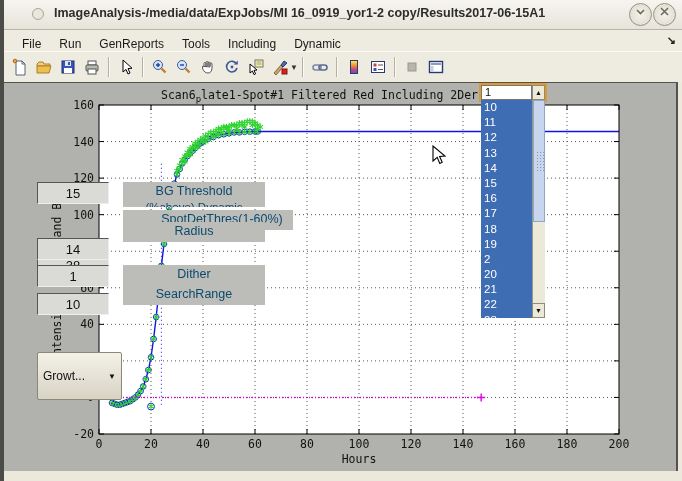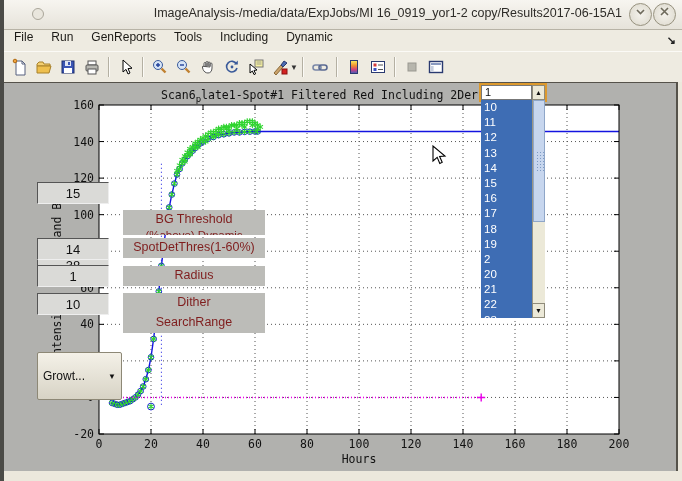--- a/index.html
+++ b/index.html
@@ -4,48 +4,48 @@
 <style>
   html,body{margin:0;padding:0;}
   #window{position:relative;width:682px;height:481px;background:#ece8dc;
     font-family:"Liberation Sans",sans-serif;overflow:hidden;
     border-left:4px solid #4b4b47;box-sizing:border-box;}
   
   #titlebar{position:absolute;left:0;top:0;right:0;height:29px;
     background:linear-gradient(#f7f5f0,#e6e3da);border-bottom:1px solid #b7b3a6;}
   #win-icon{position:absolute;left:28px;top:8px;width:10px;height:10px;border-radius:50%;
     background:#e9e6dd;border:1px solid #aaa69a;}
-  #title-text{position:absolute;left:50px;right:60px;top:6px;text-align:right;
-    font-size:12.5px;font-weight:normal;color:#2e2c28;white-space:nowrap;overflow:hidden;}
+  #title-text{position:absolute;left:50px;right:60px;top:6px;text-align:left;
+    font-size:12.5px;font-weight:bold;color:#2e2c28;white-space:nowrap;overflow:hidden;}
   .tb-btn{position:absolute;top:3px;width:21px;height:21px;border-radius:50%;
     background:radial-gradient(#f4f2ec,#dcd8cc);border:1px solid #97927f;
     color:#6e6a5c;text-align:center;line-height:19px;font-size:12px;cursor:default;}
   #shade-btn{right:30px;} #close-btn{right:6px;}
   
   #menubar{position:absolute;left:0;top:30px;right:0;height:21px;background:#eeebe1;
-    display:flex;align-items:flex-start;gap:18px;padding-left:10px;font-size:12px;color:#1c1a16;}
+    display:flex;align-items:flex-end;gap:18px;padding-left:18px;font-size:12px;color:#1c1a16;}
   .menu-item{cursor:default;}
   #dock-icon{position:absolute;right:6px;top:4px;font-size:11px;color:#222;font-weight:bold;}
   
   #toolbar{position:absolute;left:0;top:51px;right:0;height:30px;background:#eeebe1;
     border-top:1px solid #fbfaf6;display:flex;align-items:center;padding-left:4px;}
   .tool{width:22px;height:22px;display:flex;align-items:center;justify-content:center;border:1px solid transparent;}
   .tsep{width:1px;height:20px;background:#b4b0a2;margin:0 4px;border-right:1px solid #fbfaf6;}
   .caret{font-size:8px;color:#333;margin-left:-2px;}
   
   #canvas{position:absolute;left:0;top:82px;width:674px;height:389px;background:#b1b1ae;
     border-top:1px solid #55524a;border-right:2px solid #55524a;box-sizing:border-box;z-index:0;}
   #plot-svg{position:absolute;left:0;top:0;z-index:1;}
   
   .uedit{position:absolute;left:33px;width:70px;height:20px;background:#dadad7;
     border:1px solid #555;border-right-color:#eee;border-bottom-color:#eee;
     text-align:center;font-size:13px;color:#111;font-family:"Liberation Sans",sans-serif;
     padding:0;z-index:2;}
-  .ulabel{position:absolute;left:119px;width:142px;background:#bcbcb8;color:#7f1d1d;
-    font-size:12.5px;text-align:center;line-height:19px;height:20px;overflow:hidden;z-index:2;margin-top:28px;}
+  .ulabel{position:absolute;left:119px;width:142px;background:#bcbcb8;color:#0c4a6e;
+    font-size:12.5px;text-align:center;line-height:19px;height:20px;overflow:hidden;z-index:2;}
   .ulabel .sub{font-size:11.5px;line-height:12px;}
   .ubtn{position:absolute;background:linear-gradient(#f4f1e8,#d7d3c5);
     border:1px solid #8d English#876;border:1px solid #8d8876;border-radius:2px;font-size:12px;color:#111;
     display:flex;align-items:center;z-index:2;}
   #growth-popup{left:33px;top:352px;width:73px;height:22px;padding:12px 5px;justify-content:space-between;}
   #continue-btn{left:36px;top:377px;width:71px;height:21px;justify-content:center;}
   .pop-caret{font-size:8px;color:#111;}
   
   #dropdown{position:absolute;left:477px;top:85px;z-index:6;}
   #dd-header{position:absolute;left:0;top:0;width:64px;height:15px;box-shadow:0 0 0 2px #dd9a2e;}
@@ -481,23 +481,23 @@
           <rect x="4" y="5" width="10" height="2" fill="#8a9ac0"></rect>
           <rect x="4" y="8" width="2.6" height="5.4" fill="#c6cede"></rect>
         </svg>
     </div>
   </div>
 
   <div id="controls-host">
       <input class="uedit" value="15" style="top: 182px;">
       <div class="ulabel" style="top: 182px; height: 25px;">BG Threshold<div class="sub">(%above) Dynamic</div></div>
       <input class="uedit" value="38" style="top: 210px; margin-top: 44px;">
-      <div class="ulabel" style="top: 210px;">SpotDetThres(1-60%)</div>
+      <div class="ulabel" style="top: 210px; padding-left: 28px;">SpotDetThres(1-60%)</div>
       <input class="uedit" value="14" style="top: 238px;">
-      <div class="ulabel" style="top: 238px; text-align: center;">Radius</div>
+      <div class="ulabel" style="top: 222px; text-align: center;">Radius</div>
       <input class="uedit" value="1" style="top: 265px;">
       <div class="ulabel" style="top: 265px;">Dither</div>
       <input class="uedit" value="10" style="top: 293px;">
       <div class="ulabel" style="top: 285px; text-align: center;">SearchRange</div>
     </div>
 
   <div class="ubtn" id="growth-popup">
     <span>Growt...</span>
     <span class="pop-caret">▼</span>
   </div>

